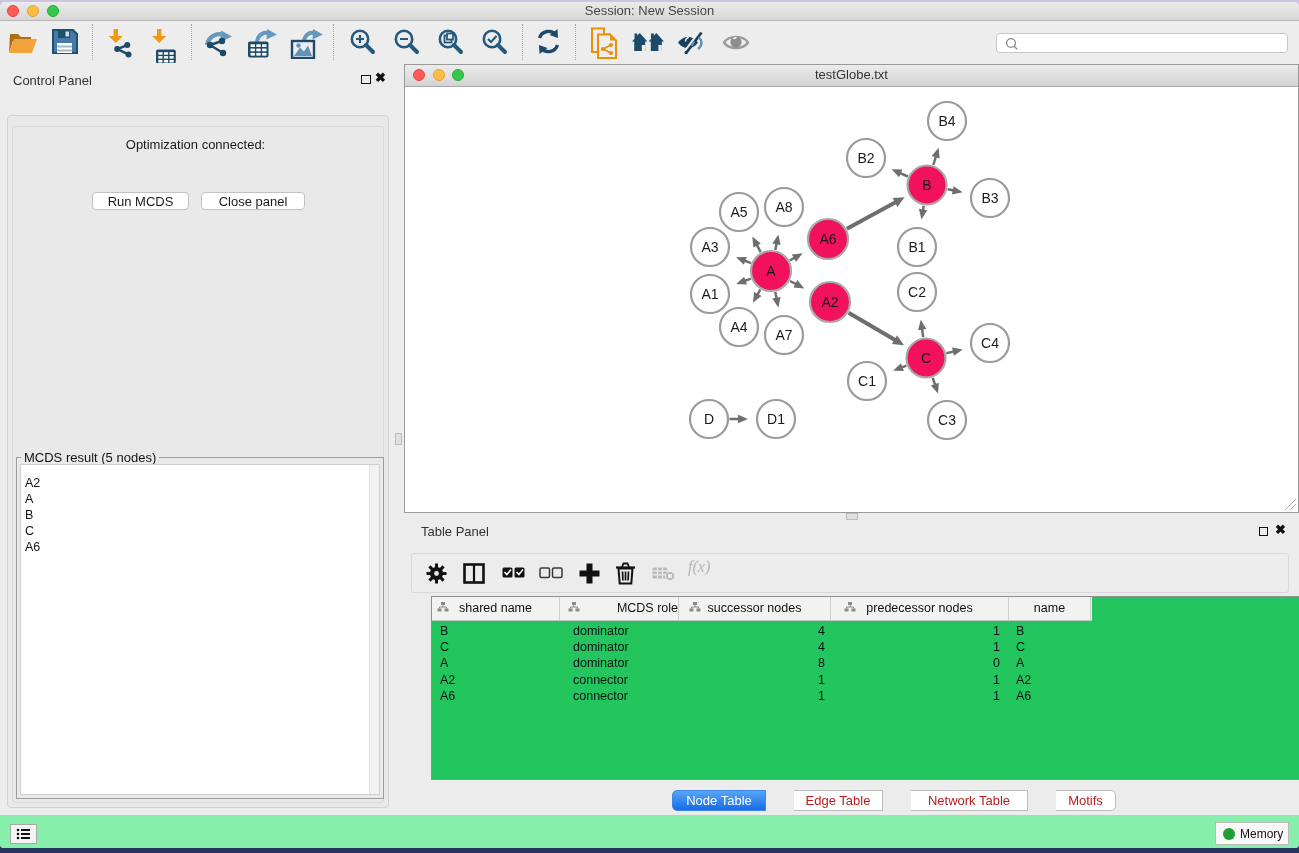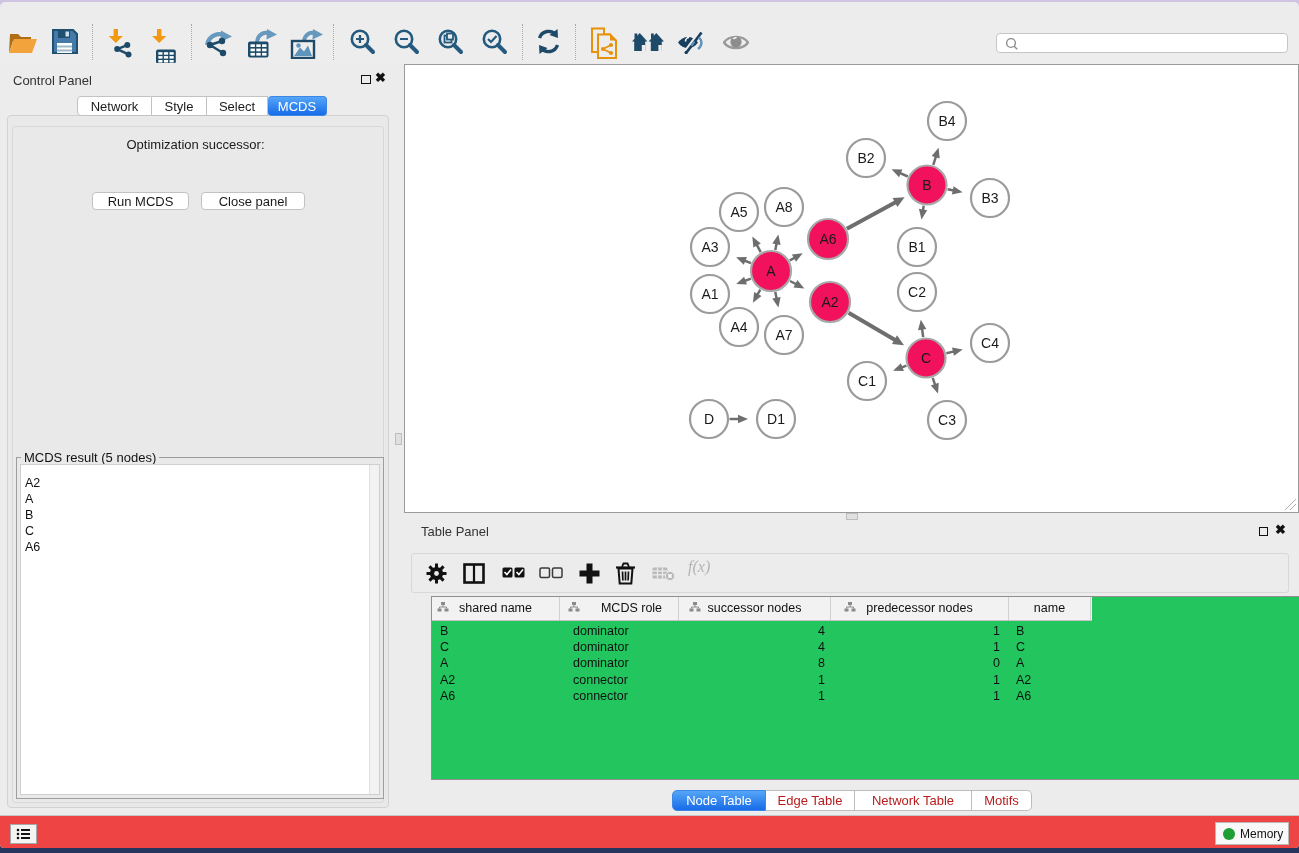--- a/index.html
+++ b/index.html
@@ -56,34 +56,40 @@
 .tp-x{position:absolute;left:1275px;top:459px;font-size:13px;font-weight:bold;color:#111;}
 .tp-toolbar{position:absolute;left:411px;top:490px;width:876px;height:38px;background:#ececec;
  border:1px solid #d8d8d8;border-radius:3px;}
 .table{position:absolute;left:431px;top:533px;width:872px;height:182px;background:#22c55e;border:1px solid #8f8f8f;text-decoration:underline;}
 .thead{position:absolute;left:0;top:0;width:660px;height:23px;background:#f2f2f2;border-bottom:1px solid #c4c4c4;}
 .th{position:absolute;top:0;height:23px;line-height:23px;font-size:12.5px;color:#111;text-align:center;
  border-right:1px solid #d0d0d0;box-sizing:border-box;}
 .trow{position:absolute;left:0;width:100%;font-size:12.5px;color:#111;height:16px;line-height:16px;}
 .hicon{position:absolute;top:4px;}
 .cell{position:absolute;top:0;}
-.bottomtabs{position:absolute;left:672px;top:727px;height:21px;display:flex;font-size:13px;}
+.bottomtabs{position:absolute;left:672px;top:727px;height:21px;display:flex;font-size:13px;gap:28px;}
 .btab{background:#fff;border:1px solid #bdbdbd;border-left:none;line-height:20px;text-align:center;color:#b91c1c;}
 .btab.first{border-left:1px solid #bdbdbd;border-radius:5px 0 0 5px;}
 .btab.last{border-radius:0 5px 5px 0;}
 .btab.sel{background:linear-gradient(#55a6f7,#176be8);color:#fff;border-color:#3c86e8;}
-.statusbar{position:absolute;left:0;bottom:0;width:100%;height:32px;background:#ef4444;border-top:1px solid #c6c6c6;}
+.statusbar{position:absolute;left:0;bottom:0;width:100%;height:32px;background:#86efac;border-top:1px solid #c6c6c6;}
 .sb-btn{position:absolute;left:10px;top:8px;width:27px;height:20px;background:#f4f4f4;border:1px solid #a8a8a8;box-sizing:border-box;}
 .mem-btn{position:absolute;left:1215px;top:6px;width:74px;height:23px;background:#f8f8f8;border:1px solid #b9b9b9;
  box-sizing:border-box;font-size:12px;color:#111;}
 </style>
 </head>
 <body>
 <div class="topstrip"></div>
 <div class="window">
+  <div class="titlebar">
+    <div class="tl" style="left:7px;background:#fc5b57;border:0.5px solid #e2453e;"></div>
+    <div class="tl" style="left:27px;background:#fdbe41;border:0.5px solid #e0a135;"></div>
+    <div class="tl" style="left:47px;background:#34c84a;border:0.5px solid #2aa837;"></div>
+    <div class="title">Session: New Session</div>
+  </div>
   <div class="toolbar" id="toolbar">
     <div class="sep" style="left:92px"></div>
     <div class="sep" style="left:191px"></div>
     <div class="sep" style="left:333px"></div>
     <div class="sep" style="left:522px"></div>
     <div class="sep" style="left:575px"></div>
     <svg class="ticon" style="left:7px" width="31" height="31" viewBox="0 0 31 31">
       <path d="M3 7 h8 l3 3 h10 v4 H6 l-4 12 z" fill="#b06e14"></path>
       <path d="M7 12 h23 l-5 14 H2 z" fill="#f2a33c"></path>
     </svg>
@@ -225,42 +231,42 @@
         </svg>
       </div>
   </div>
   <div class="main">
     <div class="cp-title">Control Panel</div>
     <div class="cp-sq"></div>
       <div class="cp-x">✖</div>
     <div class="cp-body">
         <div class="cp-inner"></div>
       </div>
-    <div class="tabs">
-      <div class="tab first" style="width:73px">Network</div>
-      <div class="tab" style="width:54px">Style</div>
-      <div class="tab" style="width:60px">Select</div>
-      <div class="tab sel" style="width:58px">MCDS</div>
-    </div>
-    <div class="opt-label">Optimization successor:</div>
+    <div class="opt-label">Optimization connected:</div>
     <div class="btn" style="left:92px;top:129px;width:97px;">Run MCDS</div>
     <div class="btn" style="left:201px;top:129px;width:104px;">Close panel</div>
     <div class="fieldset">
       <div class="fieldset-legend">MCDS result (5 nodes)</div>
       <div class="mcds-list">
         <div class="mcds-scroll"></div>
           <div class="mcds-pad"></div>
         <div class="mcds-item">A2</div>
         <div class="mcds-item">A</div>
         <div class="mcds-item">B</div>
         <div class="mcds-item">C</div>
         <div class="mcds-item">A6</div>
       </div>
     </div>
     <div class="netframe">
+      <div class="net-titlebar">
+        <div class="tl" style="left:8px;top:4px;background:#fc5b57;border:0.5px solid #e2453e;"></div>
+        <div class="tl" style="left:28px;top:4px;background:#fdbe41;border:0.5px solid #e0a135;"></div>
+        <div class="tl" style="left:47px;top:4px;background:#34c84a;border:0.5px solid #2aa837;"></div>
+        <div class="net-title">testGlobe.txt</div>
+      </div>
       <svg id="graph" width="893" height="424" viewBox="0 0 893 424" style="position:absolute;left:0;top:21px;" font-family="Liberation Sans, sans-serif">
 <line x1="355.7" y1="166.1" x2="350.9" y2="157.2" stroke="#6e6e6e" stroke-width="2.5"></line>
           <polygon points="347.3,150.6 355.8,157.4 348.4,161.4" fill="#6e6e6e"></polygon>
 <line x1="370.3" y1="163.9" x2="371.9" y2="155.8" stroke="#6e6e6e" stroke-width="2.5"></line>
           <polygon points="373.4,148.4 375.6,159.1 367.3,157.4" fill="#6e6e6e"></polygon>
 <line x1="346.0" y1="177.1" x2="338.0" y2="174.0" stroke="#6e6e6e" stroke-width="2.5"></line>
           <polygon points="331.1,171.3 341.9,171.0 338.8,178.8" fill="#6e6e6e"></polygon>
 <line x1="345.9" y1="192.6" x2="338.2" y2="195.5" stroke="#6e6e6e" stroke-width="2.5"></line>
           <polygon points="331.2,198.1 339.1,190.7 342.0,198.5" fill="#6e6e6e"></polygon>
 <line x1="355.3" y1="203.7" x2="351.6" y2="210.2" stroke="#6e6e6e" stroke-width="2.5"></line>
@@ -399,21 +405,21 @@
             <line x1="10.5" y1="1.5" x2="10.5" y2="12.5"></line>
           </g>
         <circle cx="18" cy="10" r="4.6" fill="#b9b9b9" stroke="#ececec" stroke-width="1"></circle>
         <path d="M16.3 8.3 l3.4 3.4 M19.7 8.3 l-3.4 3.4" stroke="#fff" stroke-width="1.4"></path>
       </svg>
       <div style="position:absolute;left:276px;top:4px;width:40px;font-family:'Liberation Serif',serif;font-style:italic;font-size:16px;color:#b4b4b4;">f(x)</div>
     </div>
     <div class="table" id="table">
       <div class="thead">
         <div class="th" style="left:0;width:128px;">shared name</div>
-        <div class="th" style="left:128px;width:119px;text-align:center;padding-left:25px;box-sizing:border-box;">MCDS role</div>
+        <div class="th" style="left:128px;width:119px;text-align:right;padding-left:25px;box-sizing:border-box;">MCDS role</div>
         <div class="th" style="left:247px;width:152px;">successor nodes</div>
         <div class="th" style="left:399px;width:178px;">predecessor nodes</div>
         <div class="th" style="left:577px;width:82px;">name</div>
         <svg class="hicon" style="left:5px" width="12" height="12" viewBox="0 0 12 12">
             <g fill="#8a8a8a">
               <rect x="4" y="1" width="4" height="3"></rect>
               <rect x="0.5" y="7.5" width="4" height="3"></rect>
               <rect x="7.5" y="7.5" width="4" height="3"></rect>
               <path d="M6 4 v2 M2.5 7.5 v-1.5 h7 v1.5" fill="none" stroke="#8a8a8a" stroke-width="1"></path>
             </g>

